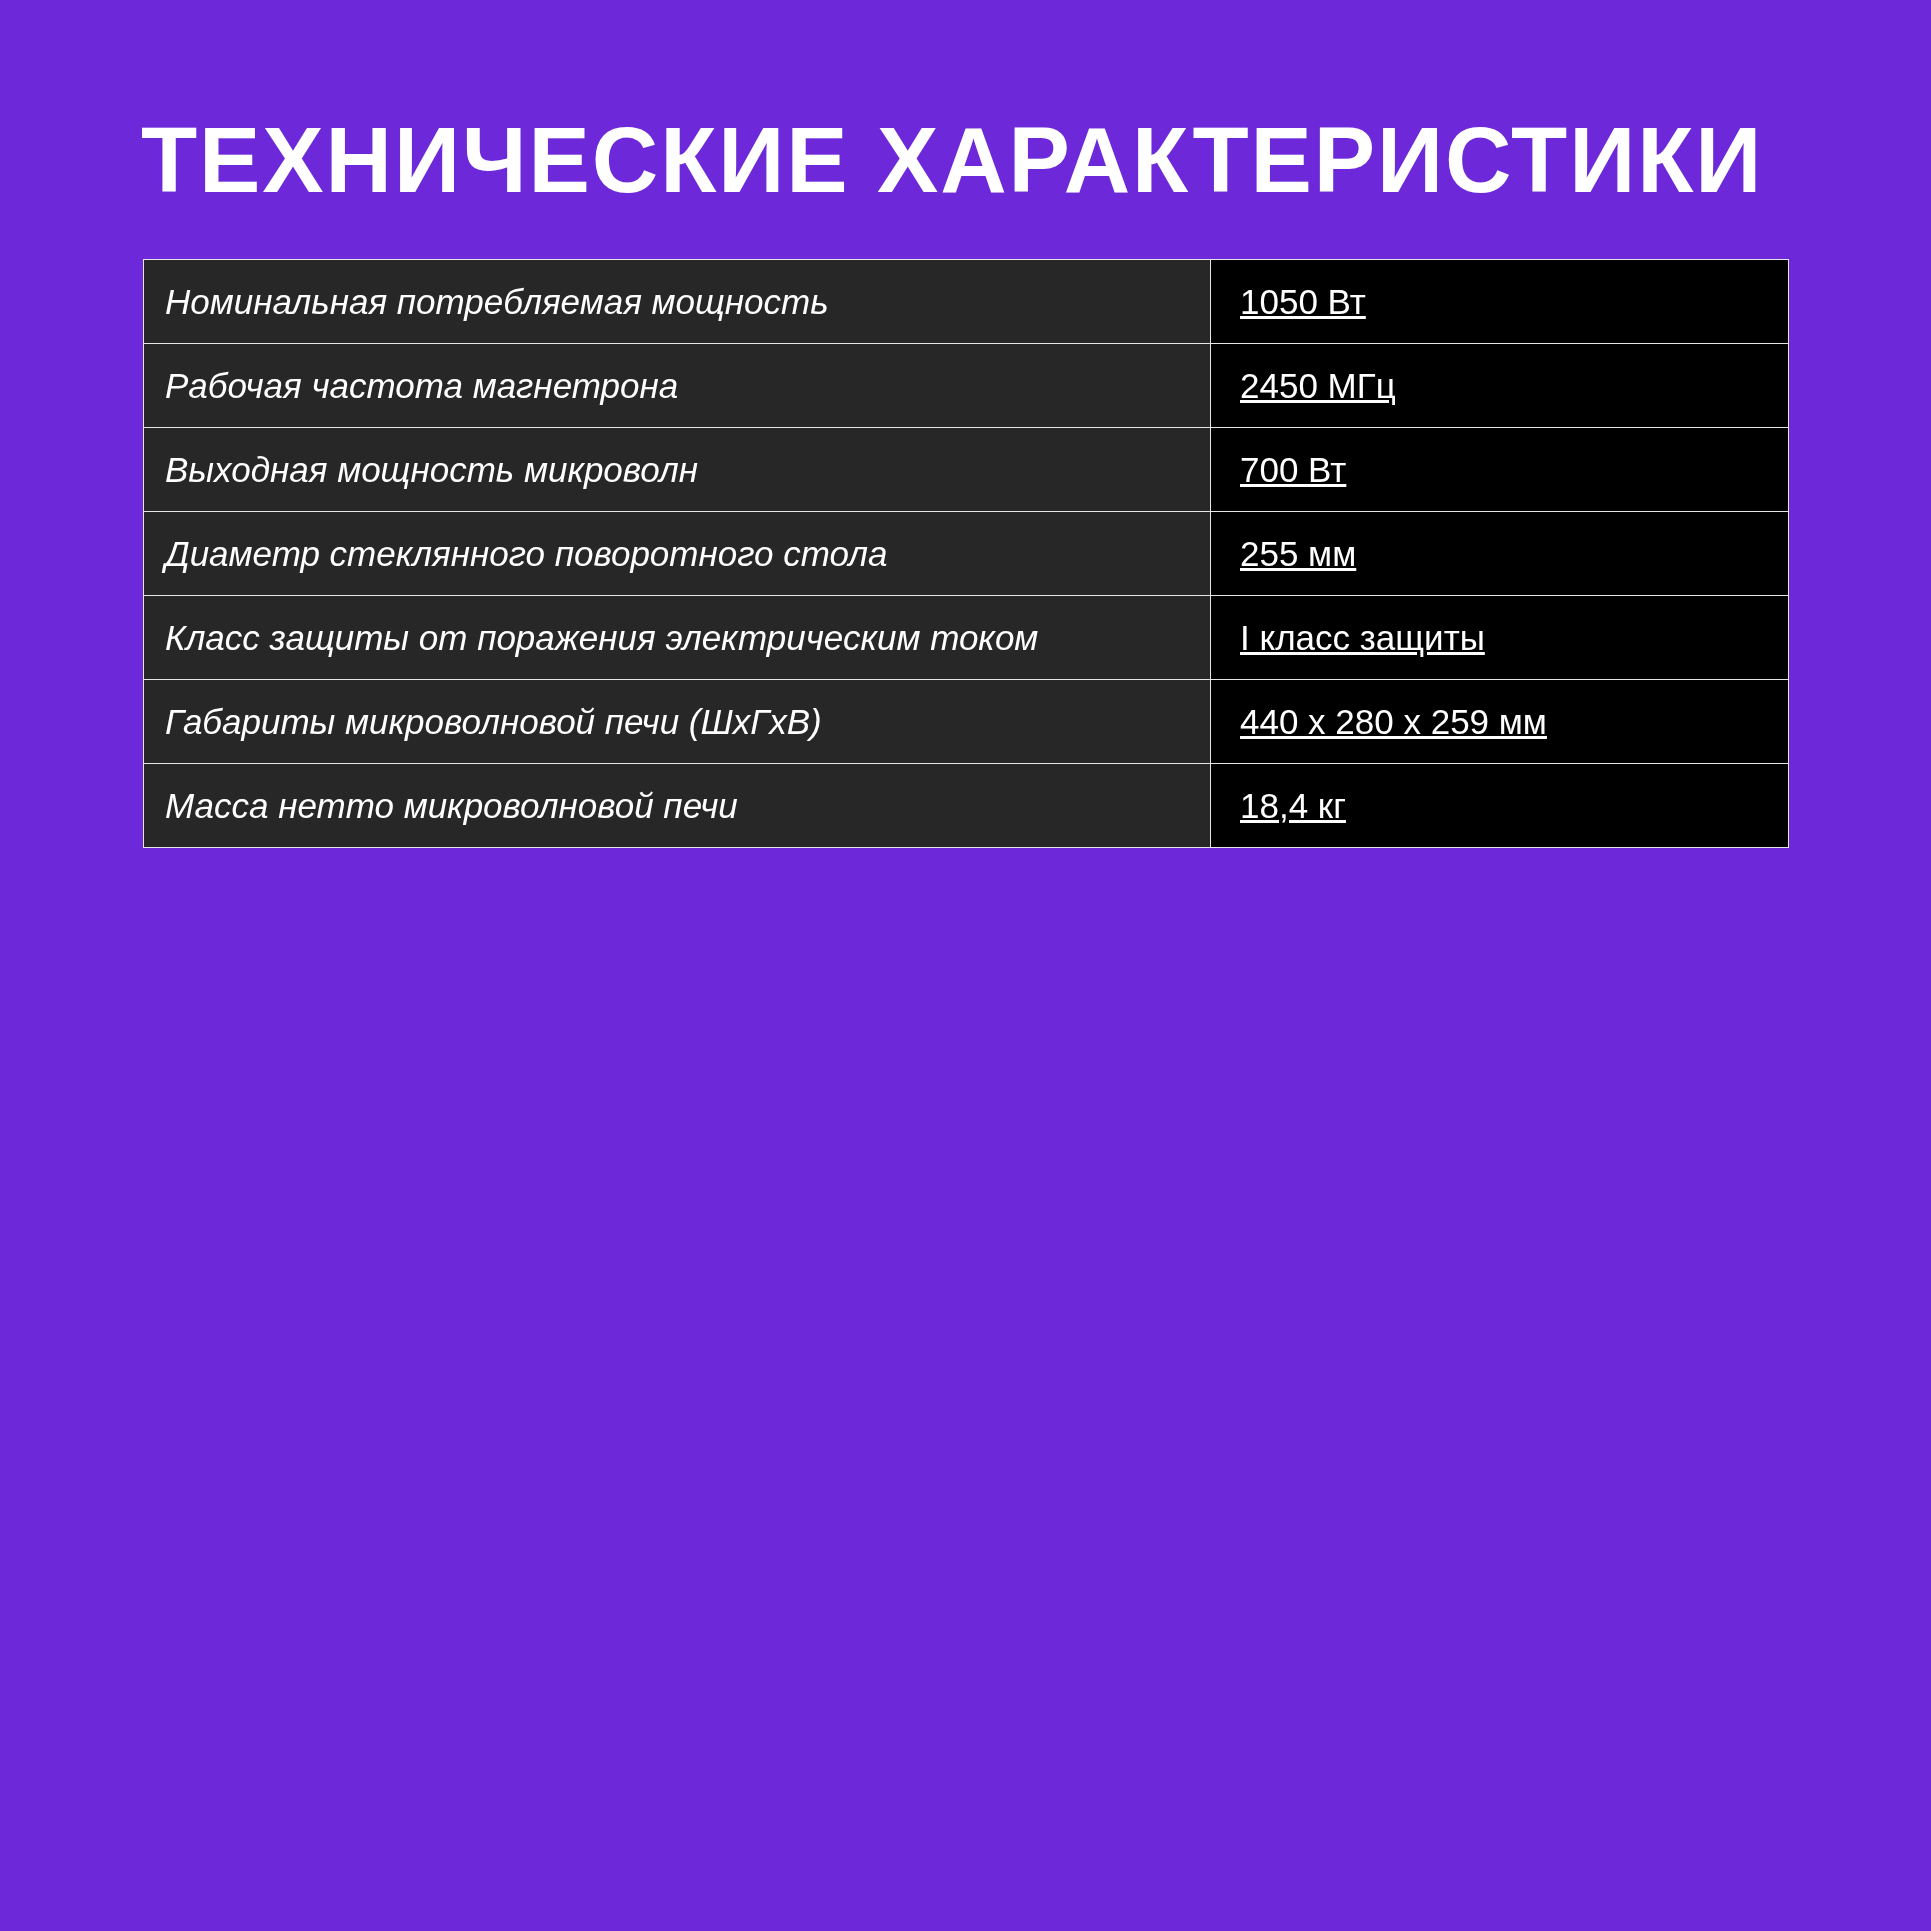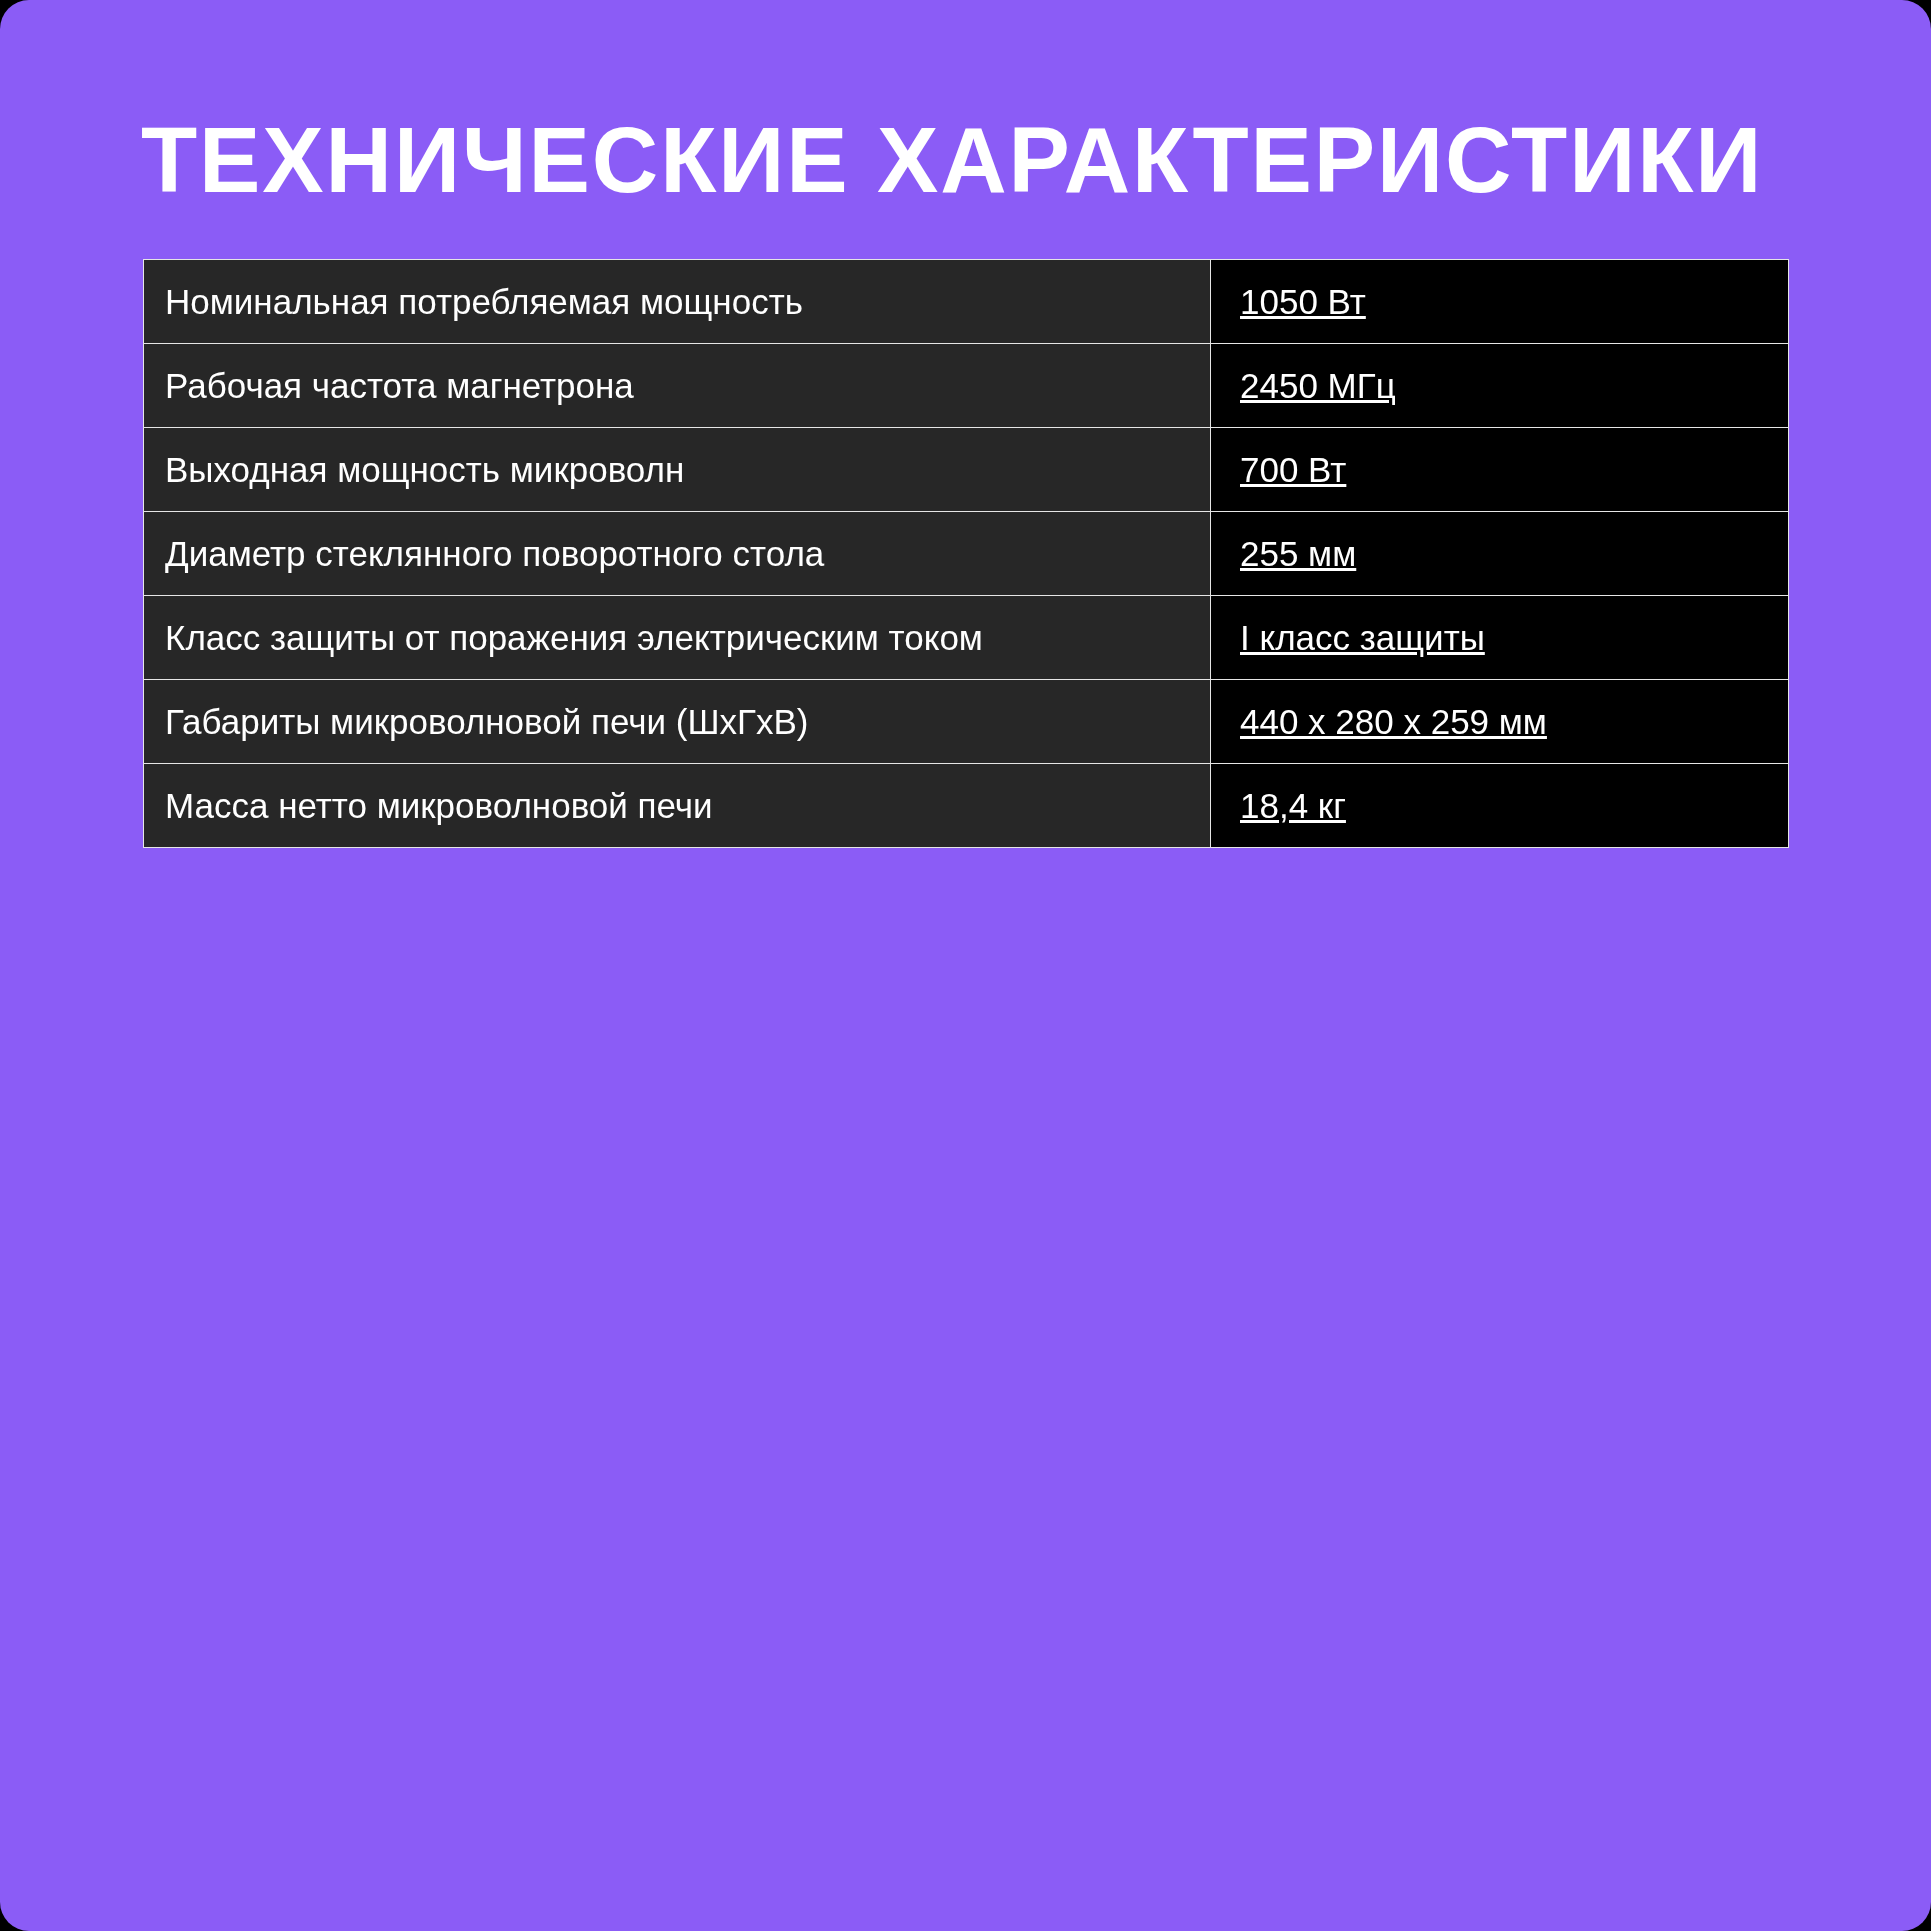--- a/index.html
+++ b/index.html
@@ -4,24 +4,23 @@
 <style>
   html, body {
     margin: 0;
     padding: 0;
     background: #000000;
   }
   .page {
     position: relative;
     width: 1931px;
     height: 1931px;
-    background: #8b5cf6;
+    background: #6d28d9;
     overflow: hidden;
     font-family: "Liberation Sans", "DejaVu Sans", sans-serif;
-    border-radius: 29px;
   }
   .title {
     position: absolute;
     left: 141px;
     top: 114px;
     margin: 0;
     width: 1651px;
     color: #ffffff;
     font-size: 92px;
     font-weight: 700;
@@ -45,20 +44,21 @@
     color: #ffffff;
     font-size: 35px;
     font-weight: 500;
     vertical-align: middle;
     white-space: nowrap;
     overflow: hidden;
   }
   td.cell-label {
     background: #272727;
     padding: 0 19.3px 0 21px;
+    font-style: italic;
   }
   td.cell-value {
     background: #000000;
     padding: 0 19.3px 0 29px;
     text-decoration: underline;
   }
 </style>
 </head>
 <body>
 

